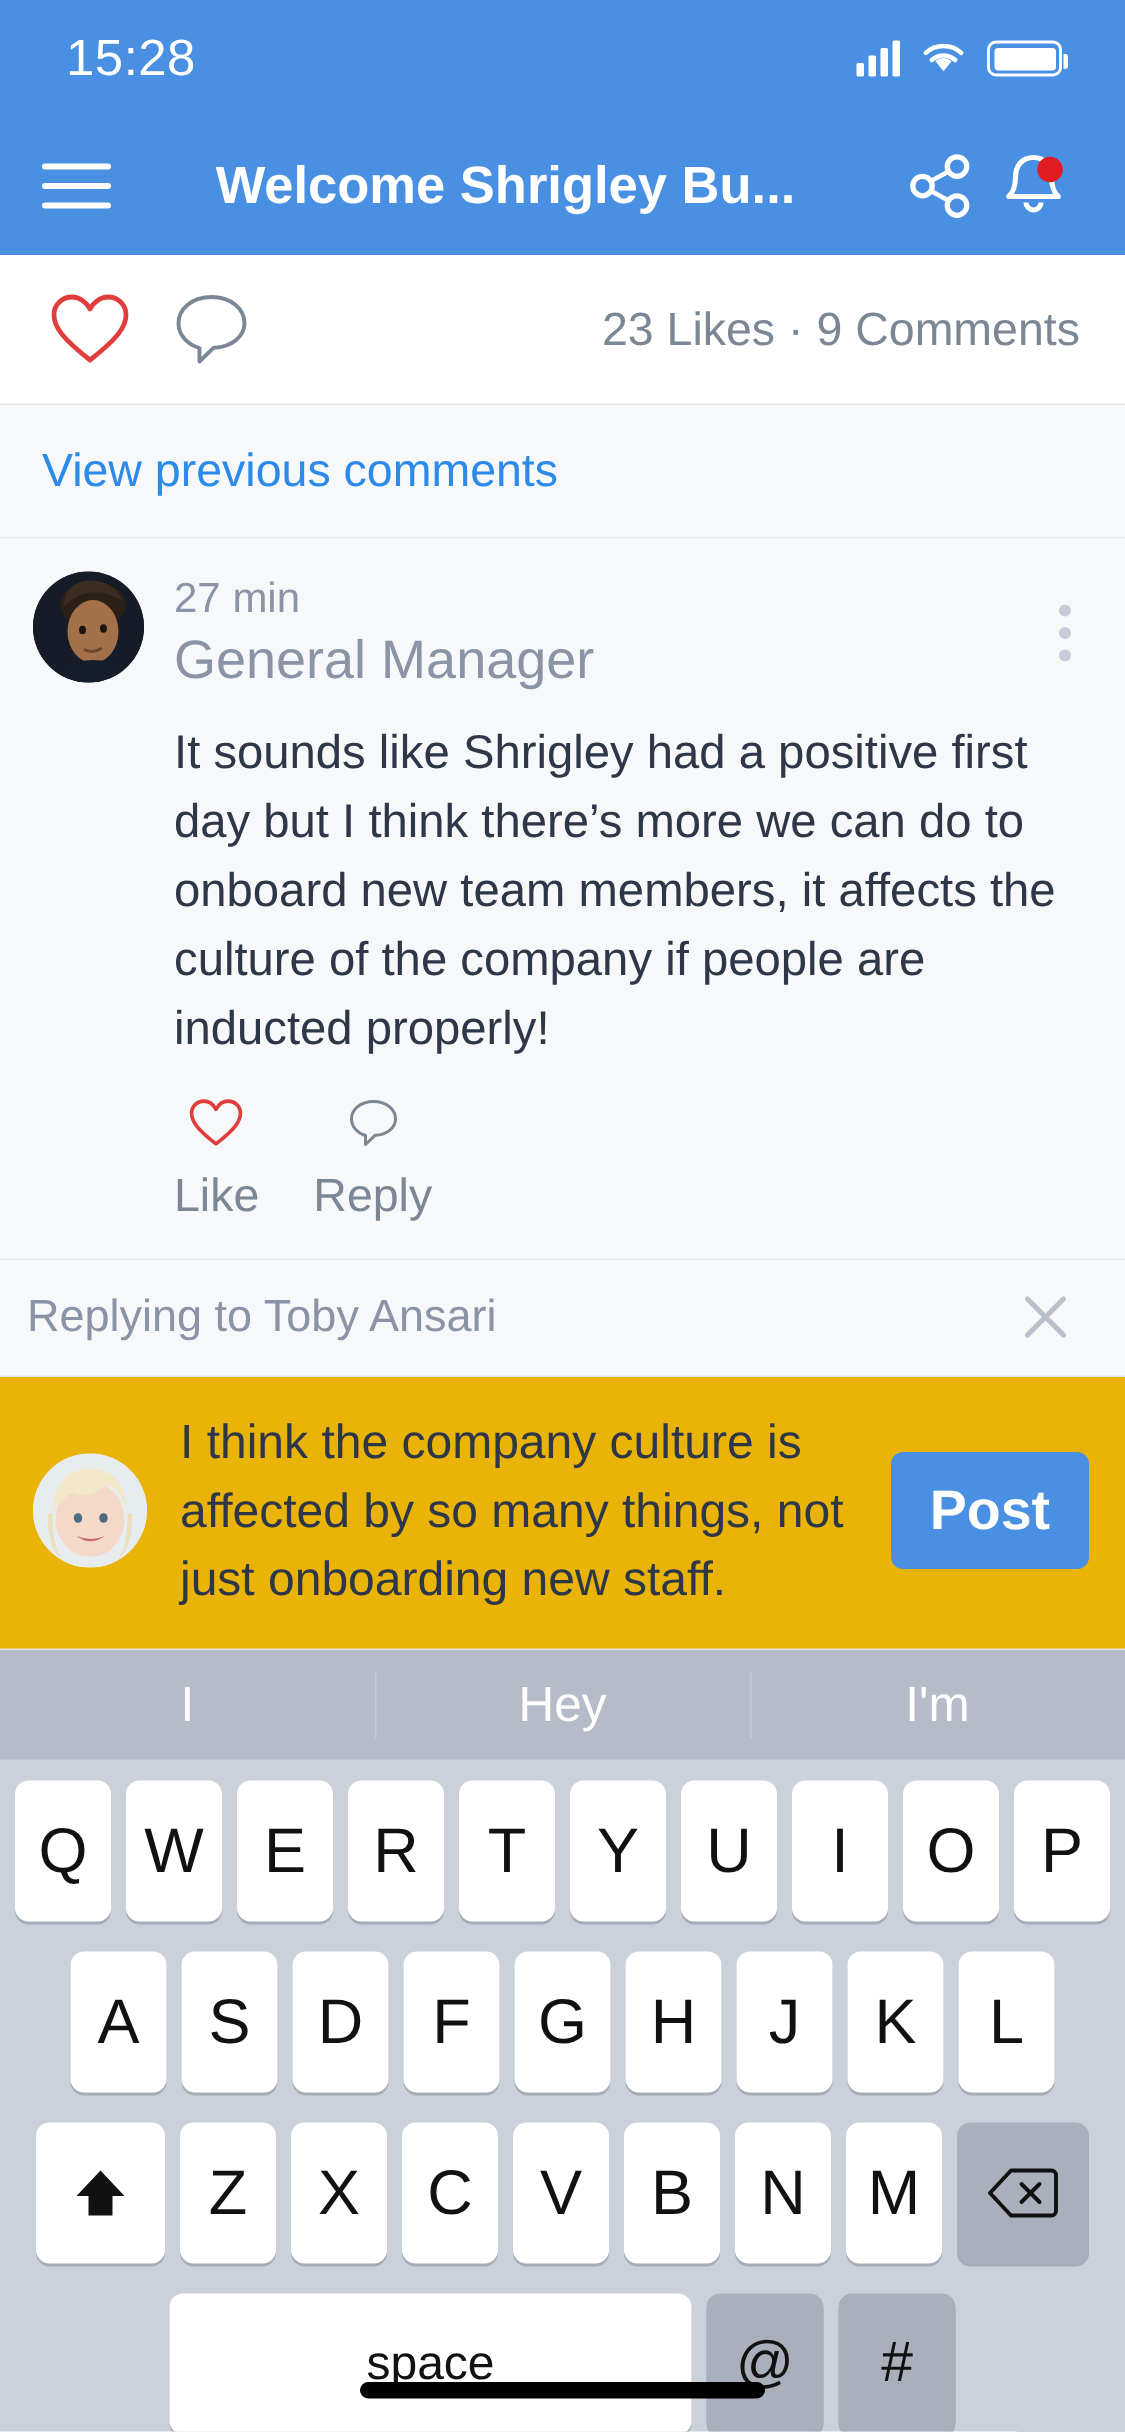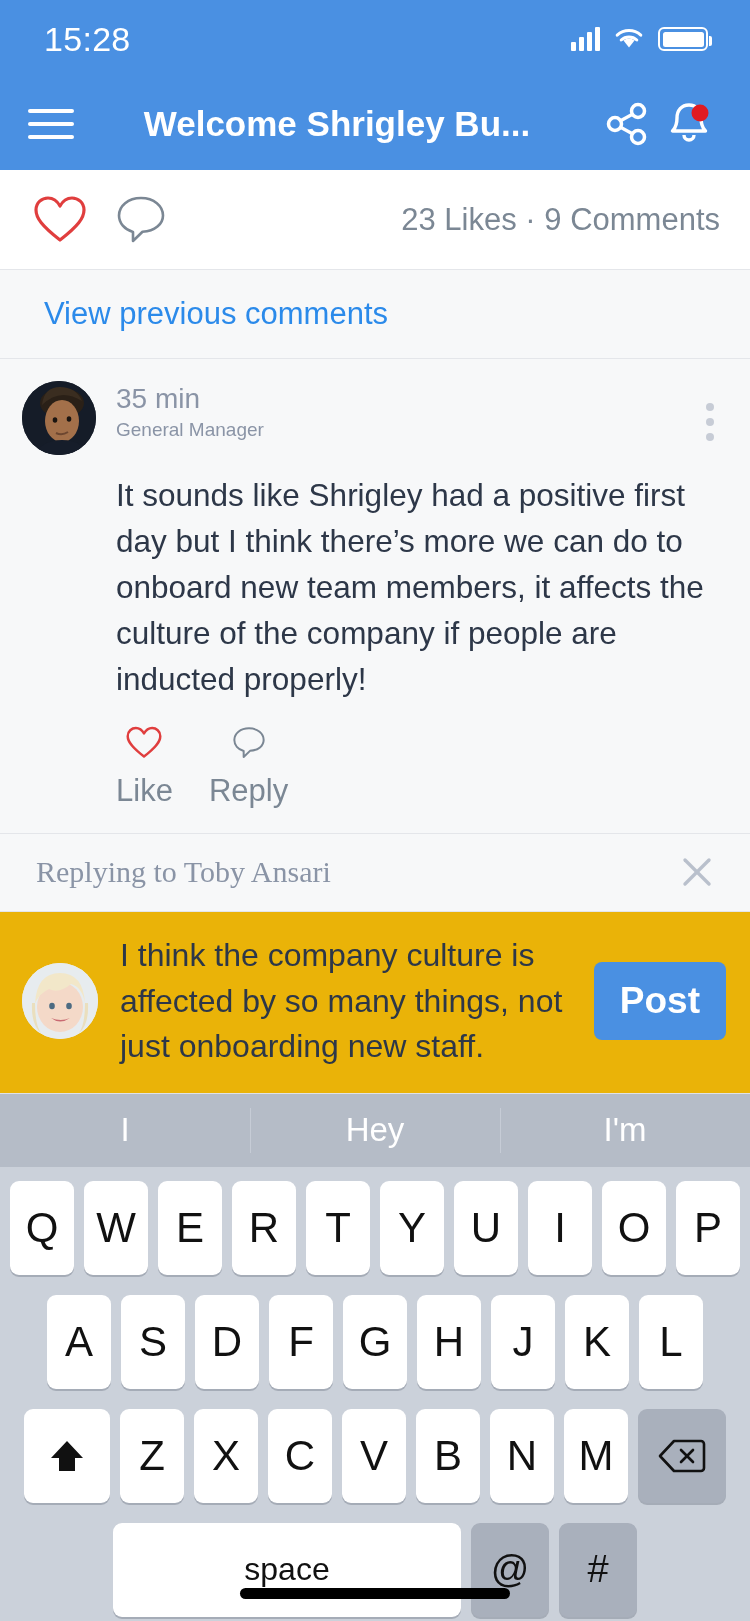--- a/index.html
+++ b/index.html
@@ -48,49 +48,49 @@
     display:flex; align-items:center; padding: 0 30px 0 32px;
   }
   .likebar .icons { display:flex; align-items:center; gap: 26px; }
   .likebar .counts {
     margin-left:auto; color:#7b8794; font-size: 31px;
   }
 
   
   .viewprev {
     height: 89px; background:#f7f8f9; border-bottom:1px solid #e4e6ea;
-    display:flex; align-items:center; padding-left: 44px;
+    display:flex; align-items:center; padding-left: 28px;
   }
   .viewprev span { color:#2b8aea; font-size: 31px; }
 
   
   .comment { background:#f7f8f9; padding: 22px 26px 24px 22px; position:relative; border-bottom:1px solid #e4e6ea;}
   .c-head { display:flex; align-items:flex-start; }
   .avatar {
     width: 74px; height:74px; border-radius:50%; flex: 0 0 74px;
     overflow:hidden; position:relative; background:#1d2430;
   }
   .c-meta { margin-left: 20px; padding-top: 2px; flex:1;}
   .c-namerow { display:flex; align-items:baseline; gap: 12px; }
   .c-name { font-size: 31px; font-weight:700; color:#2d3748; }
   .c-time { font-size: 28px; color:#8a94a6; }
-  .c-role { font-size: 19px; color:#8a94a6; margin-top: 4px;}
+  .c-role { font-size: 36px; color:#8a94a6; margin-top: 4px;}
   .kebab { position:absolute; right: 30px; top: 38px; display:flex; flex-direction:column; gap:7px; padding:6px;}
   .kebab i { width:8px; height:8px; border-radius:50%; background:#c7ccd6; display:block;}
   .c-body {
     margin: 18px 0 0 94px; font-size: 31.5px; line-height: 1.46; color:#2d3748;
     max-width: 600px;
   }
   .c-actions { margin: 22px 0 0 94px; display:flex; align-items:center; gap: 36px;}
   .act { display:flex; align-items:center; gap: 12px; font-size: 31px; color:#7b8794;flex-direction:column;}
 
   
   .replying {
     height: 78px; background:#f7f8f9; border-bottom:1px solid #e4e6ea;
-    display:flex; align-items:center; padding: 0 30px 0 36px; font-family: Liberation Serif, serif;
+    display:flex; align-items:center; padding: 0 30px 0 18px;
   }
   .replying .txt { font-size: 30px; color:#8a94a6; }
   .replying .close { margin-left:auto; width: 46px; height:46px; position:relative; }
 
   
   .composer {
     background:#eab308; display:flex; align-items:center; padding: 18px 24px 20px 22px;
     min-height: 182px; border-bottom:1px solid #dfe2e7;
   }
   .composer .avatar { width:76px; height:76px; flex:0 0 76px; background:#e9eef2;}
@@ -225,21 +225,21 @@
           <ellipse cx="40" cy="40" rx="17" ry="21" fill="#a3704a"></ellipse>
           <path d="M20 24 q18 -18 40 -4 q-6 -14 -22 -14 q-16 0 -18 18z" fill="#3a2d20"></path>
           <ellipse cx="33" cy="39" rx="2.3" ry="2.8" fill="#1a1410"></ellipse>
           <ellipse cx="47" cy="38" rx="2.3" ry="2.8" fill="#1a1410"></ellipse>
           <path d="M34 52 q6 3 12 -1" stroke="#6d4730" stroke-width="2" fill="none"></path>
           <ellipse cx="40" cy="75" rx="26" ry="16" fill="#161d2a"></ellipse>
         </svg>
       </div>
       <div class="c-meta">
         <div class="c-namerow">
-          <span class="c-time">35 min</span>
+          <span class="c-time">27 min</span>
         </div>
         <div class="c-role">General Manager</div>
       </div>
     </div>
     <div class="c-body">It sounds like Shrigley had a positive first day but I think there’s more we can do to onboard new team members, it affects the culture of the company if people are inducted properly!</div>
     <div class="c-actions">
       <div class="act">
         <svg class="svg-ic" width="38" height="36" viewBox="0 0 56 52">
           <path d="M28 46 C 10 32 4 24 4 16 C 4 8.5 10 4 16 4 c 5 0 9.5 3.5 12 8 c 2.5 -4.5 7 -8 12 -8 c 6 0 12 4.5 12 12 c 0 8 -6 16 -24 30 z" stroke="#e03e3e" stroke-width="3.6" fill="none" stroke-linejoin="round"></path>
         </svg>

